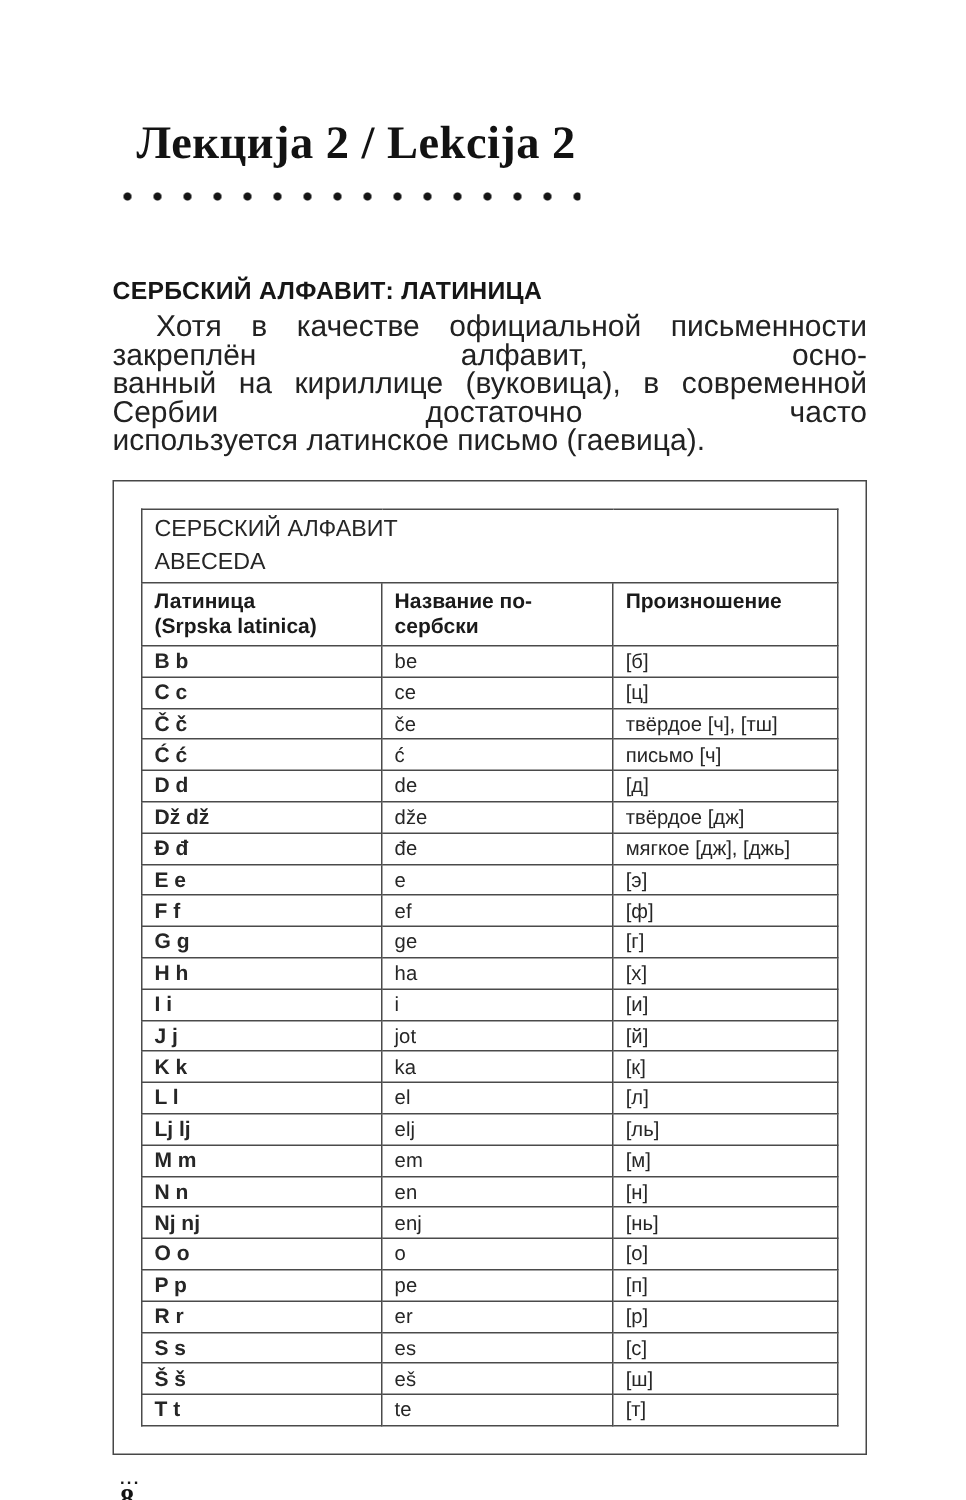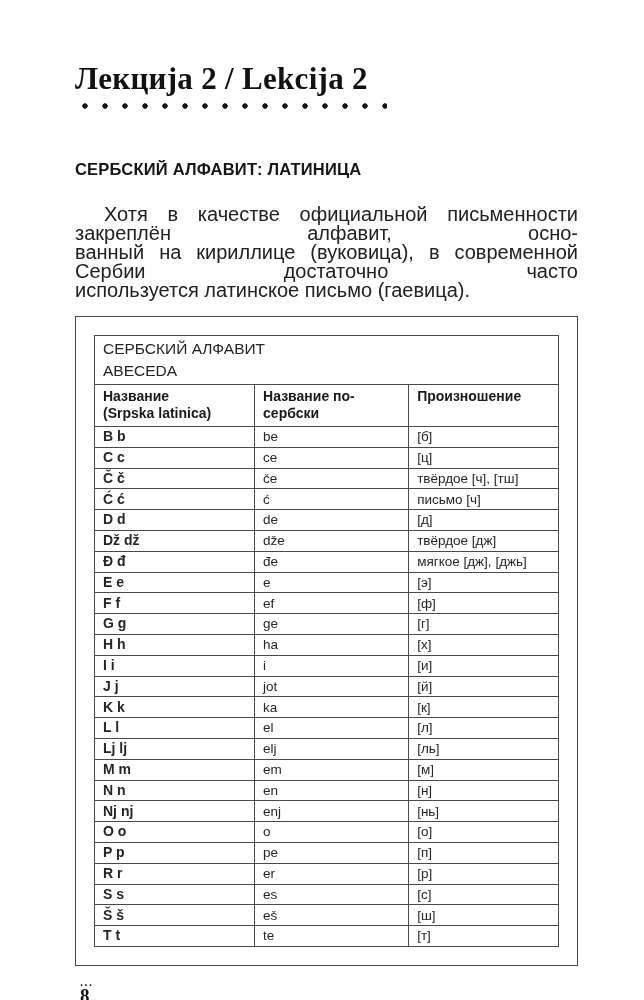--- a/index.html
+++ b/index.html
@@ -15,39 +15,39 @@
     color: #1c1c1c;
   }
   .page {
     box-sizing: border-box;
     width: 644px;
     height: 1000px;
     padding: 62px 66px 0 75px;
   }
   
   .lecture-title {
-    margin: 0;
+    margin: 16px;
     font-family: "Liberation Serif", serif;
     font-weight: bold;
     font-size: 31px;
     line-height: 34px;
     color: #121212;
     letter-spacing: 0.3px;
   }
   .dotted-rule {
     margin-top: 7px;
     width: 312px;
     height: 6px;
     background-image: radial-gradient(circle at 10px 3px, #151515 2.4px, transparent 3px);
     background-size: 20px 6px;
     background-repeat: repeat-x;
   }
   
   .section-heading {
-    margin: 50px 0 26px 0;
+    margin: 50px 0 5px 0;
     font-size: 16.5px;
     line-height: 20px;
     font-weight: bold;
     color: #161616;
     letter-spacing: 0.2px;
   }
   
   .para {
     font-size: 20px;
     line-height: 19px;
@@ -161,21 +161,21 @@
       </colgroup>
       <thead>
         <tr>
           <th class="title-cell" colspan="3">
             <div>СЕРБСКИЙ АЛФАВИТ</div>
             <div>ABECEDA</div>
           </th>
         </tr>
         <tr class="col-headers">
           <th>
-            <div>Название</div>
+            <div>Латиница</div>
             <div>(Srpska latinica)</div>
           </th>
           <th>Название по-сербски</th>
           <th>Произношение</th>
         </tr>
       </thead>
       <tbody class="rows">
           <tr>
             <td class="letter-cell">B b</td>
             <td class="name-cell">be</td>

